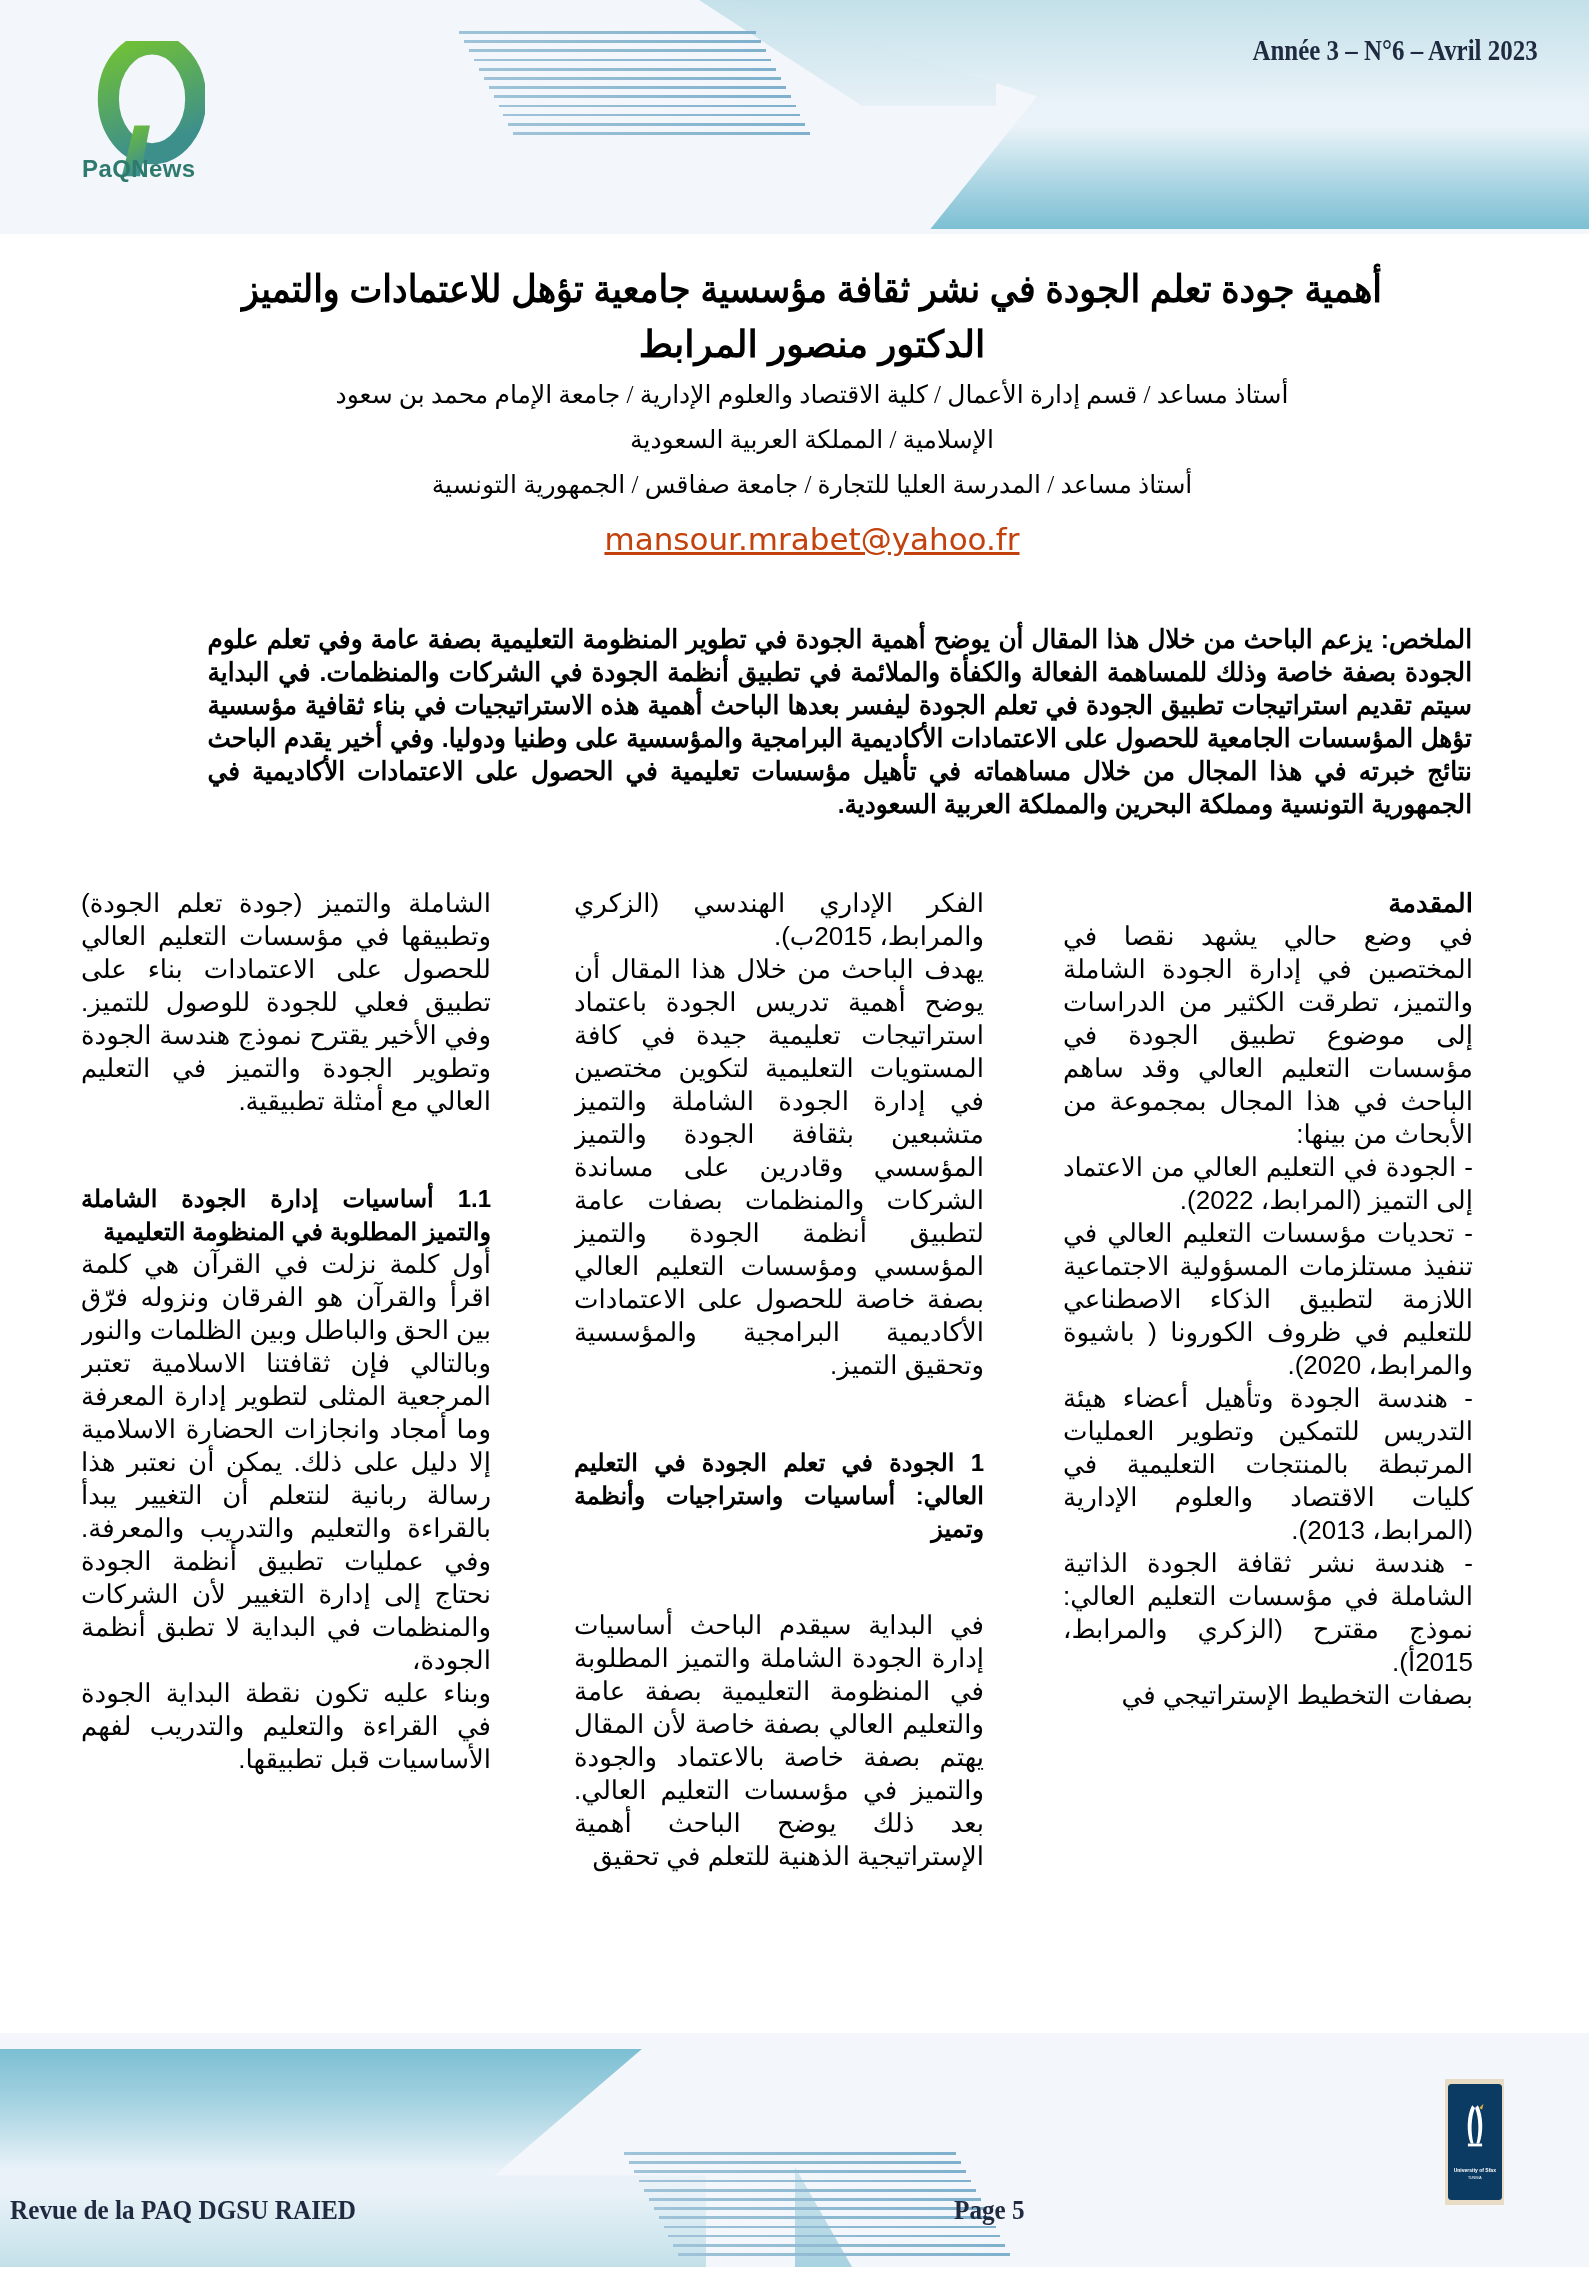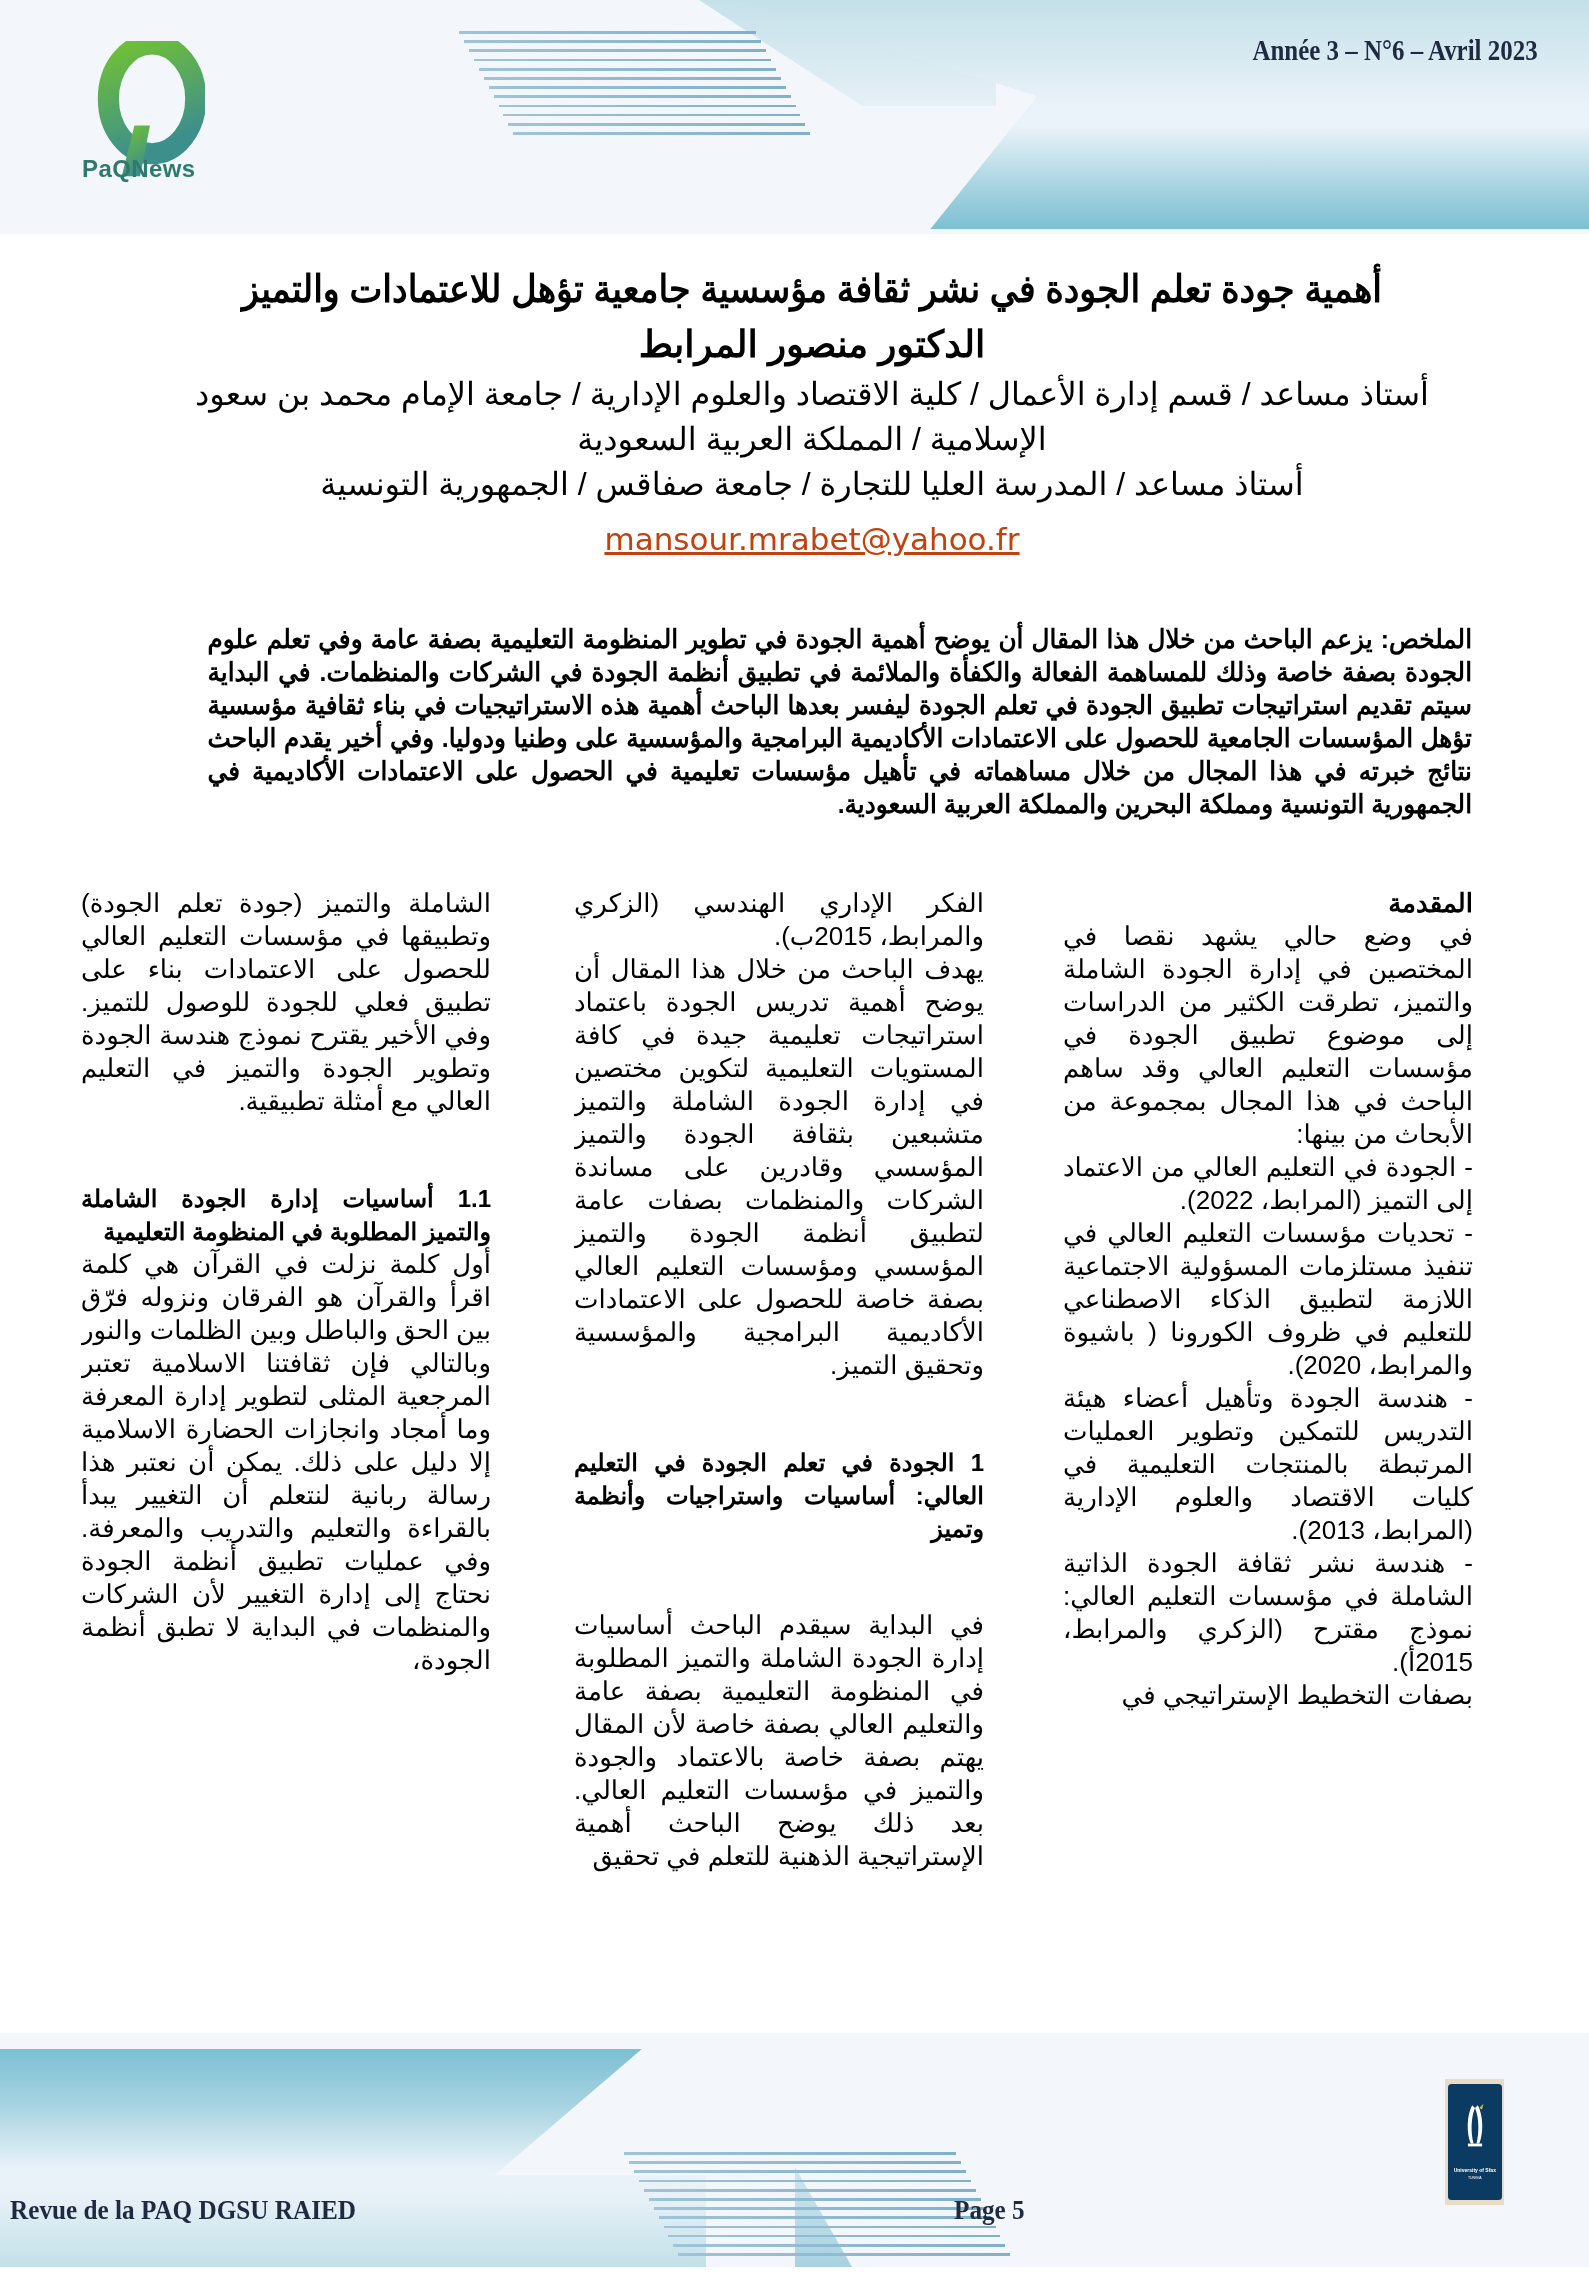--- a/index.html
+++ b/index.html
@@ -42,21 +42,21 @@
     position: absolute; right: 51px; top: 34px;
     font-family: "Liberation Serif", serif; font-weight: bold; font-size: 29px; color: #1f2a40;
     transform: scaleX(0.86); transform-origin: right center;
   }
   
   .title-block {
     position: absolute; left: 141px; width: 1342px; top: 261px; text-align: center; direction: rtl;
   }
   .title-main { font-weight: bold; font-size: 38px; line-height: 57px; transform: scaleX(0.92); }
   .author { font-weight: bold; font-size: 37px; line-height: 54px; }
-  .affil { font-size: 32px; line-height: 45px; }
+  .affil { font-size: 25px; line-height: 45px; font-family: Liberation Serif, serif; }
   .email {
     font-family: "DejaVu Sans", sans-serif; font-size: 31px; color: #c2410c;
     text-decoration: underline; line-height: 64px; direction: ltr; display: inline-block;
   }
   
   .abstract {
     position: absolute; left: 141px; width: 1331px; top: 623px;
     direction: rtl; text-align: justify; text-align-last: right;
     font-size: 26px; line-height: 33px; font-weight: bold;
     transform: scaleX(0.95); transform-origin: right top;
@@ -176,20 +176,21 @@
   <h2>1 الجودة في تعلم الجودة في التعليم العالي: أساسيات واستراجيات وأنظمة وتميز</h2>
   <div class="gap2"></div>
   <p>في البداية سيقدم الباحث أساسيات إدارة الجودة الشاملة والتميز المطلوبة في المنظومة التعليمية بصفة عامة والتعليم العالي بصفة خاصة  لأن المقال يهتم بصفة خاصة بالاعتماد والجودة والتميز في مؤسسات التعليم العالي. بعد ذلك يوضح الباحث أهمية الإستراتيجية الذهنية للتعلم في تحقيق</p>
 </div>
 
 <div class="col c3">
   <p>الشاملة والتميز (جودة تعلم الجودة) وتطبيقها في مؤسسات التعليم العالي للحصول على الاعتمادات بناء على تطبيق فعلي للجودة للوصول للتميز. وفي الأخير يقترح نموذج هندسة الجودة وتطوير الجودة والتميز في التعليم العالي مع أمثلة تطبيقية.</p>
   <div class="gap2"></div>
   <h2>1.1 أساسيات إدارة الجودة الشاملة والتميز المطلوبة في المنظومة التعليمية</h2>
   <p> أول كلمة نزلت في القرآن هي كلمة اقرأ والقرآن هو الفرقان ونزوله فرّق بين الحق والباطل وبين الظلمات والنور وبالتالي فإن ثقافتنا الاسلامية تعتبر المرجعية المثلى لتطوير إدارة المعرفة وما أمجاد وانجازات الحضارة الاسلامية إلا دليل على ذلك. يمكن أن نعتبر هذا رسالة ربانية لنتعلم أن التغيير يبدأ بالقراءة والتعليم والتدريب والمعرفة. وفي عمليات تطبيق أنظمة الجودة نحتاج إلى إدارة التغيير لأن الشركات والمنظمات في البداية لا تطبق أنظمة الجودة،</p>
+  <p> وبناء عليه تكون نقطة البداية الجودة في القراءة والتعليم والتدريب لفهم الأساسيات قبل تطبيقها.</p>
 </div>
 
 <div class="footer">
   <div class="band"></div>
   <div class="band-right"></div>
   <div class="stripes" style="left:624px;top:119px;">
     <span style="width:332px;margin-left:0"></span>
     <span style="width:332px;margin-left:5px"></span>
     <span style="width:332px;margin-left:10px"></span>
     <span style="width:332px;margin-left:15px"></span>

